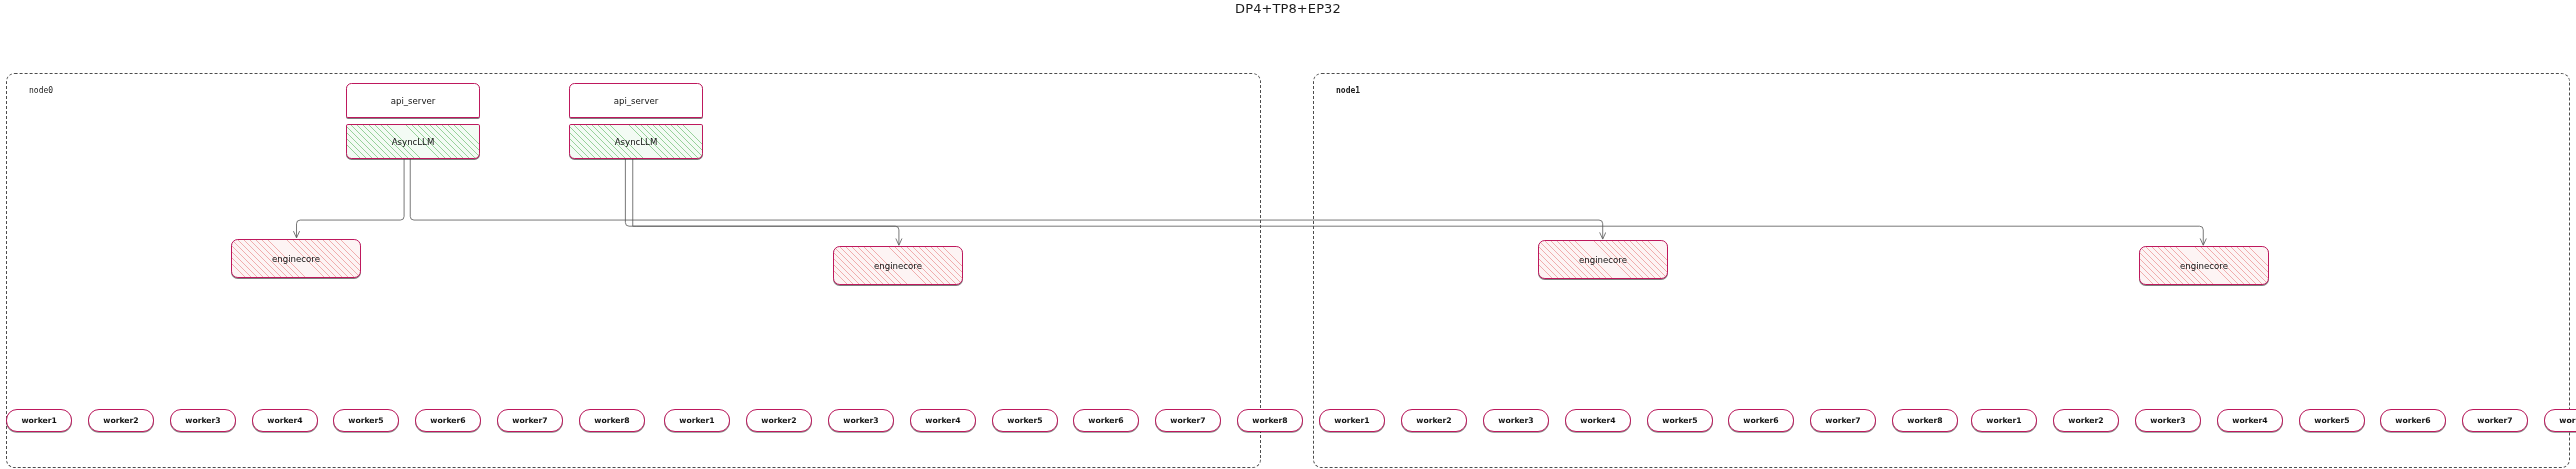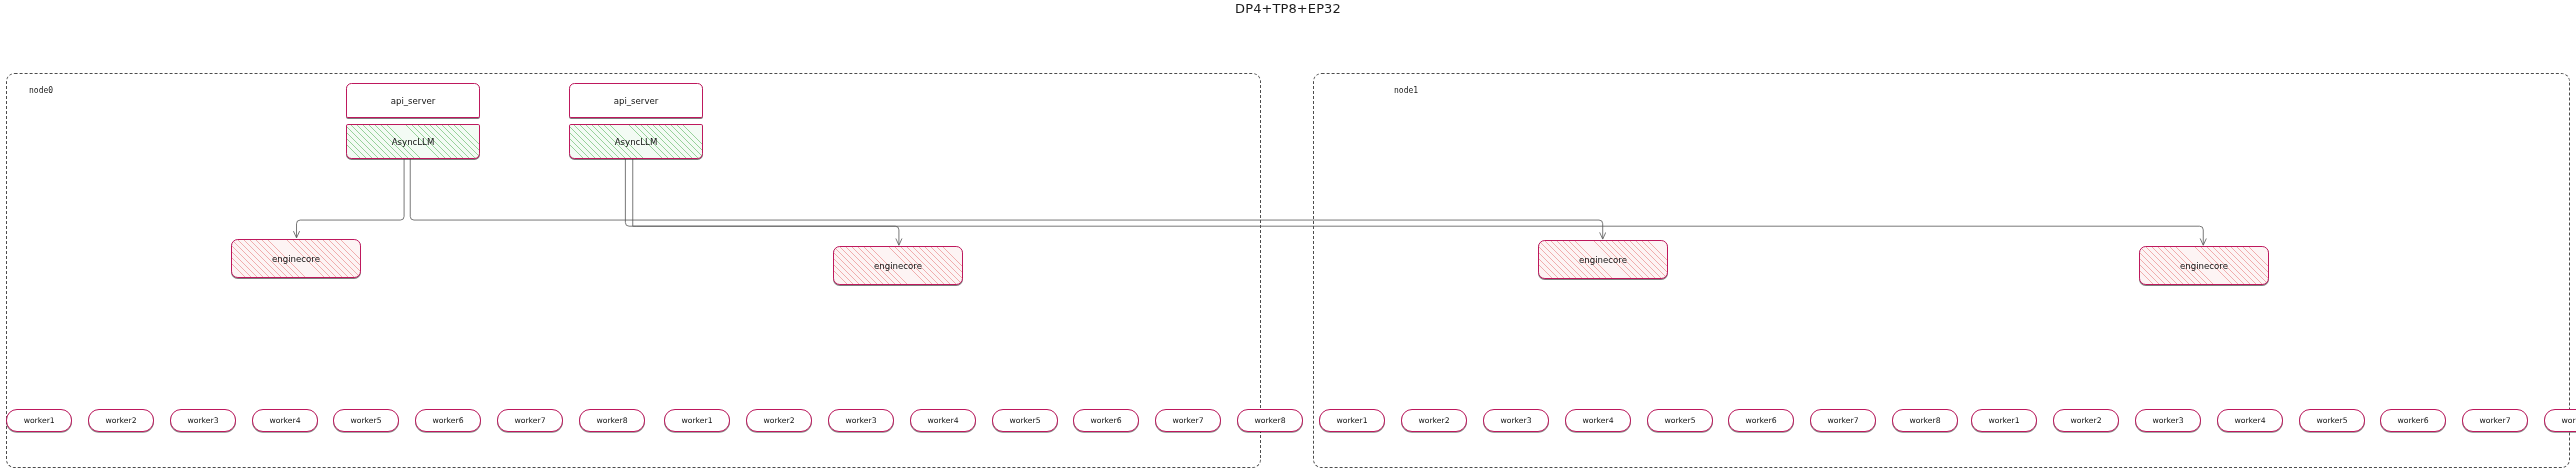--- a/index.html
+++ b/index.html
@@ -40,20 +40,21 @@
   .engine-shape{
     border-radius:6.8px;
     box-shadow:0 0.9px 0 rgba(20,20,20,.55);
     background-color:#fdf4f4;
     background-image:repeating-linear-gradient(45deg,
        rgba(229,115,115,.55) 0 0.6px, rgba(0,0,0,0) 0.6px 4.3px);
   }
   .worker-shape{
     border-radius:11px;background:#ffffff;font-size:7.7px;
     box-shadow:0 0.7px 0 rgba(20,20,20,.5);
+    font-weight:bold;
   }
 
   #edges{position:absolute;left:0;top:0;width:2576px;height:469px;pointer-events:none;}
 </style>
 </head>
 <body>
 
 <div id="stage">
 
   <div id="title">DP4+TP8+EP32</div>
@@ -82,21 +83,21 @@
   <div class="nodebox-shape api-shape" style="left:346px;top:83px;width:134px;height:35px;">api_server</div>
   <div class="nodebox-shape async-shape" style="left:346px;top:124px;width:134px;height:35px;">AsyncLLM</div>
 
   <div class="nodebox-shape api-shape" style="left:569px;top:83px;width:134px;height:35px;">api_server</div>
   <div class="nodebox-shape async-shape" style="left:569px;top:124px;width:134px;height:35px;">AsyncLLM</div>
 
   <div class="nodebox-shape engine-shape" style="left:231px;top:239px;width:130px;height:39px;">enginecore</div>
   <div class="nodebox-shape engine-shape" style="left:833px;top:246px;width:130px;height:39px;">enginecore</div>
 
   <div class="node-box" style="left:1313px;top:73px;width:1257px;height:395px;"></div>
-  <div class="node-label" style="left:1394px;top:86px;">node1</div>
+  <div class="node-label" style="left:1336px;top:86px;font-weight:bold;">node1</div>
 
   <div class="nodebox-shape engine-shape" style="left:1538px;top:240px;width:130px;height:39px;">enginecore</div>
   <div class="nodebox-shape engine-shape" style="left:2139px;top:246px;width:130px;height:39px;">enginecore</div>
 
   <div id="workers">
       <div class="nodebox-shape worker-shape" style="left: 6.2px; top: 409px; width: 66px; height: 23.4px;">worker1</div>
       <div class="nodebox-shape worker-shape" style="left: 88px; top: 409px; width: 66px; height: 23.4px;">worker2</div>
       <div class="nodebox-shape worker-shape" style="left: 170px; top: 409px; width: 66px; height: 23.4px;">worker3</div>
       <div class="nodebox-shape worker-shape" style="left: 252px; top: 409px; width: 66px; height: 23.4px;">worker4</div>
       <div class="nodebox-shape worker-shape" style="left: 333px; top: 409px; width: 66px; height: 23.4px;">worker5</div>

